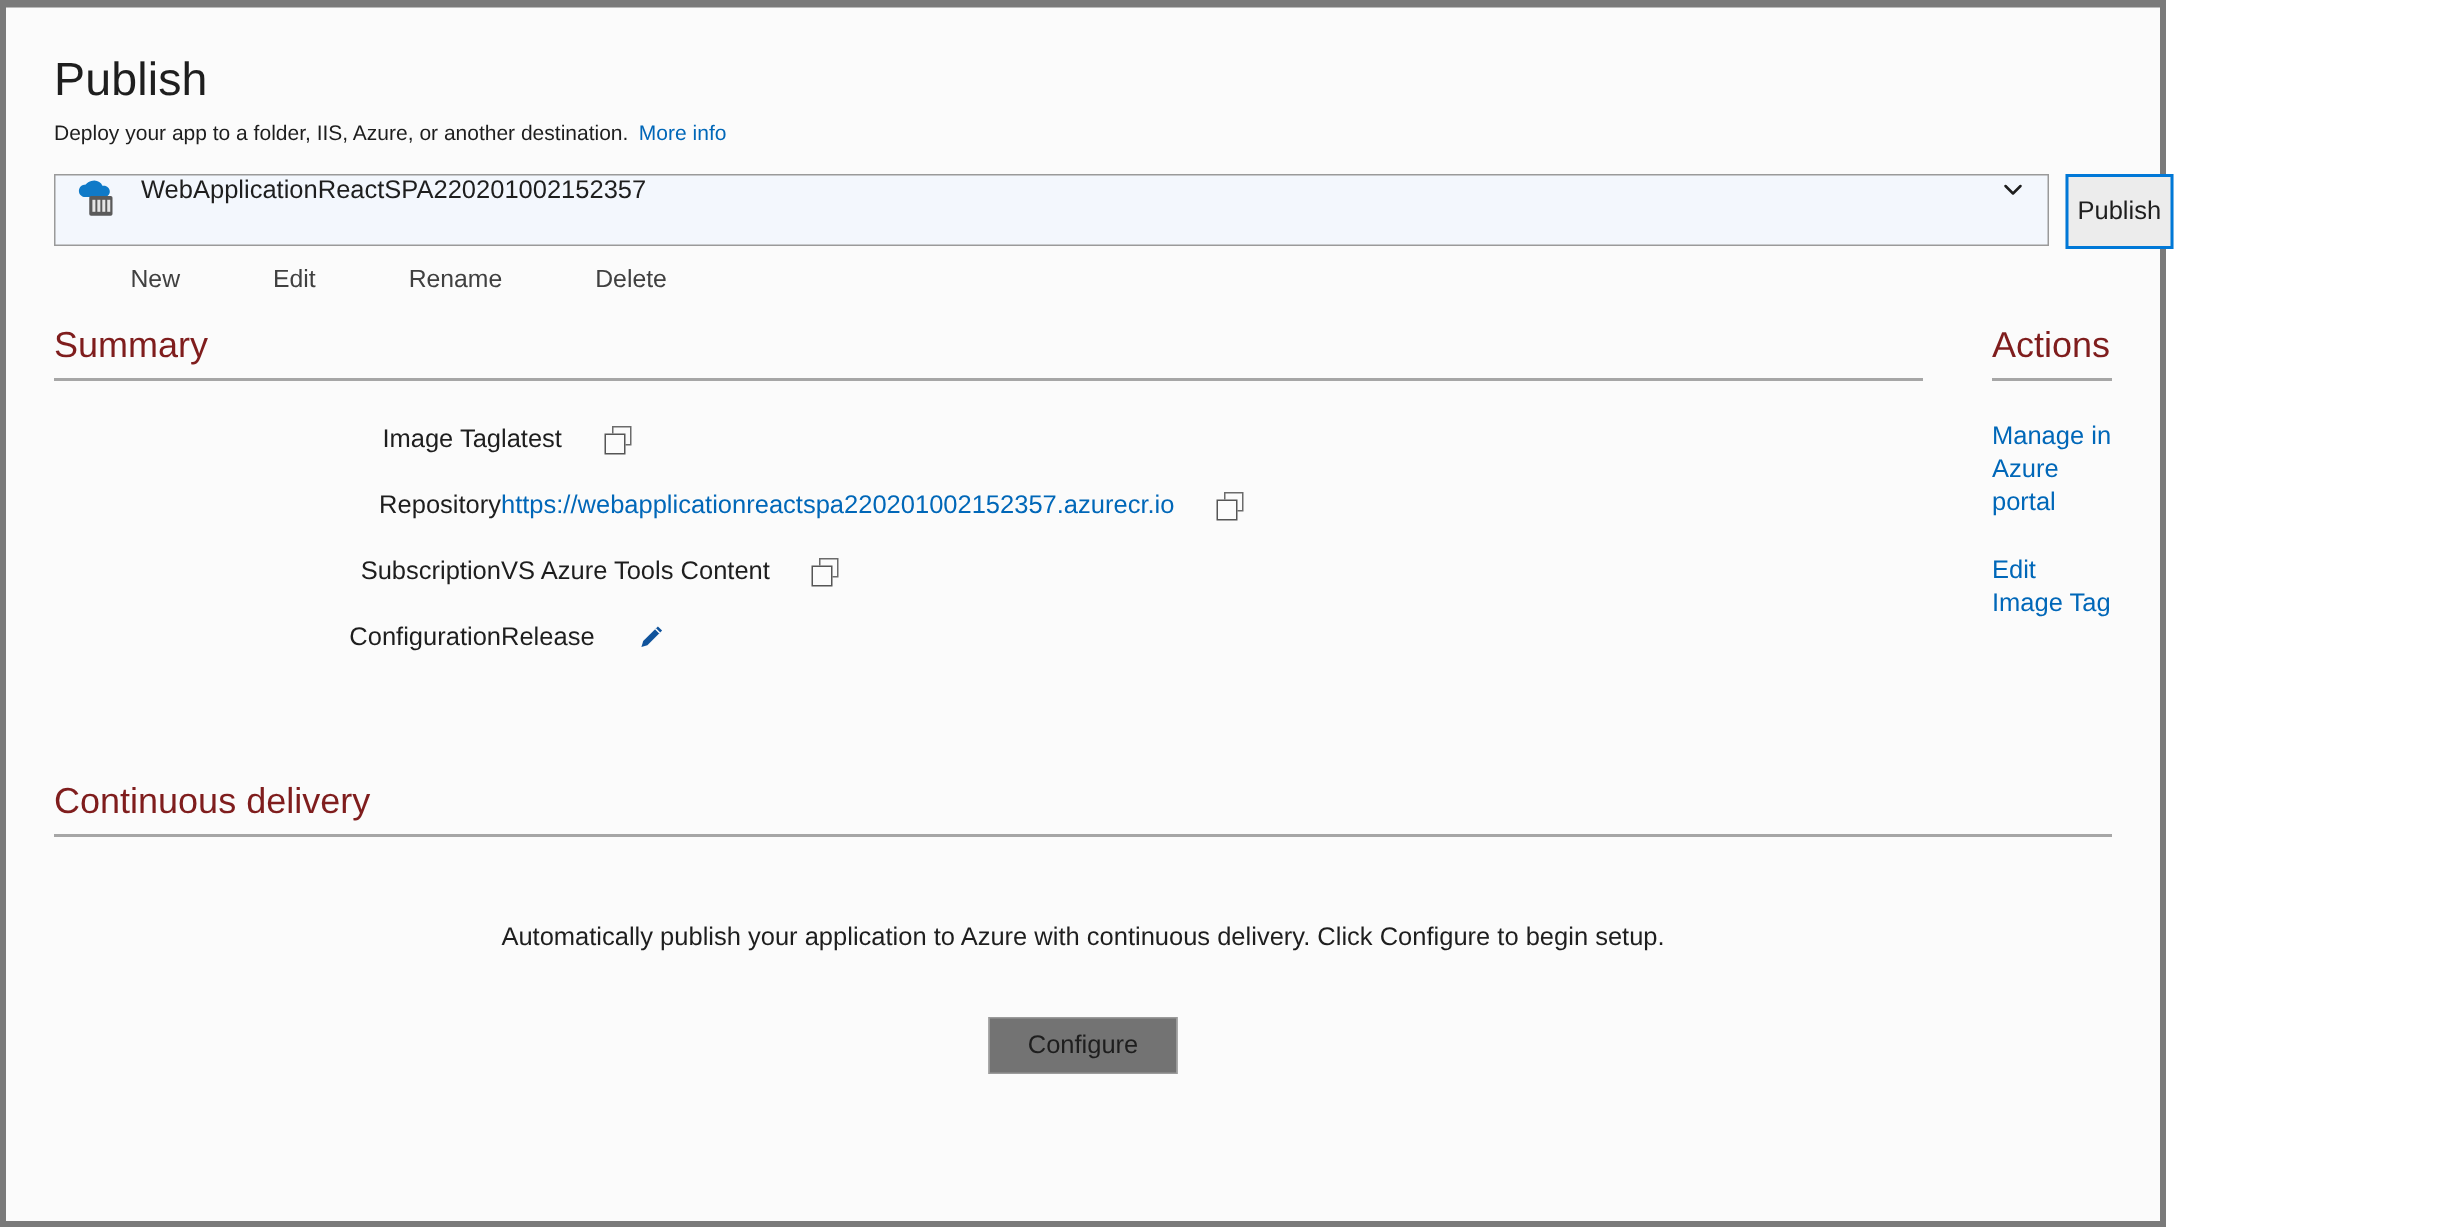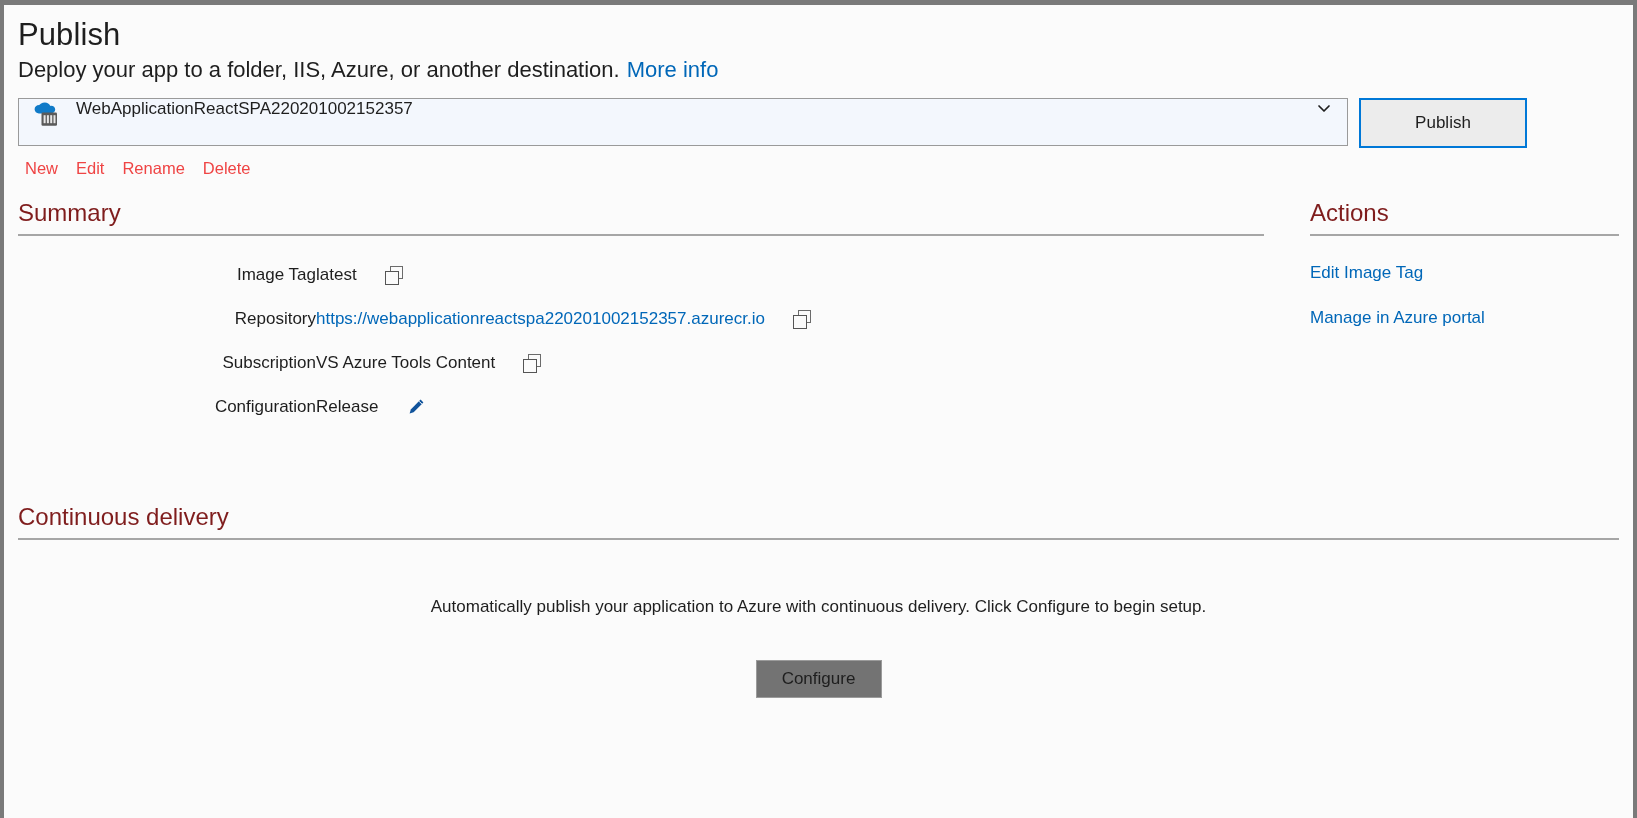--- a/index.html
+++ b/index.html
@@ -10,28 +10,28 @@
   }
   body {
     font-family: "Liberation Sans", sans-serif;
     width: 1637px;
     height: 818px;
     overflow: hidden;
   }
 
   .window {
     position: relative;
-    width: 1637px;
+    width: 1444px;
     height: 818px;
     background: #fbfbfb;
     border-top: 5px solid #7a7a7a;
     border-left: 4px solid #7a7a7a;
     border-right: 4px solid #7a7a7a;
     border-bottom: 4px solid #7a7a7a;
-    padding: 0;
+    padding: 18px;
   }
 
   .inner {
     position: relative;
     width: 100%;
     height: 100%;
     background: #fbfbfb;
     padding: 0 14px;
   }
 
@@ -40,21 +40,21 @@
     font-size: 31px;
     font-weight: 400;
     color: #1e1e1e;
     margin: 10px 0 0 0;
     letter-spacing: .1px;
     line-height: 40px;
   }
 
   .subtitle-row {
     margin-top: 4px;
-    font-size: 22px;
+    font-size: 14px;
     color: #1e1e1e;
     line-height: 22px;
   }
   .more-info-link {
     color: #0067b8;
     text-decoration: none;
     margin-left: 7px;
     cursor: pointer;
   }
 
@@ -112,23 +112,24 @@
 
   
   .profile-links {
     display: flex;
     gap: 18px;
     margin-top: 11px;
     font-size: 16.5px;
     padding-left: 7px;
   }
   .profile-links a {
-    color: #ef4444;
+    color: #404040;
     text-decoration: none;
     cursor: pointer;
+    margin-left: 44px;
   }
 
   
   .columns {
     display: flex;
     margin-top: 20px;
     align-items: flex-start;
   }
   .col-summary { flex: 0 0 1246px; }
   .col-spacer  { flex: 0 0 46px; }
@@ -339,22 +340,22 @@
           </tbody>
         </table>
       </div>
 
       <div class="col-spacer"></div>
 
       <div class="col-actions">
         <div class="section-head">Actions</div>
         <div class="rule"></div>
         <div class="actions-list">
+          <a class="action-link">Manage in Azure portal</a>
           <a class="action-link">Edit Image Tag</a>
-          <a class="action-link">Manage in Azure portal</a>
         </div>
       </div>
     </div>
 
     <div class="cd-section">
       <div class="section-head">Continuous delivery</div>
       <div class="rule"></div>
       <div class="cd-body">
         <div class="cd-text">Automatically publish your application to Azure with continuous delivery. Click Configure to begin setup.</div>
         <button class="configure-button">Configure</button>

